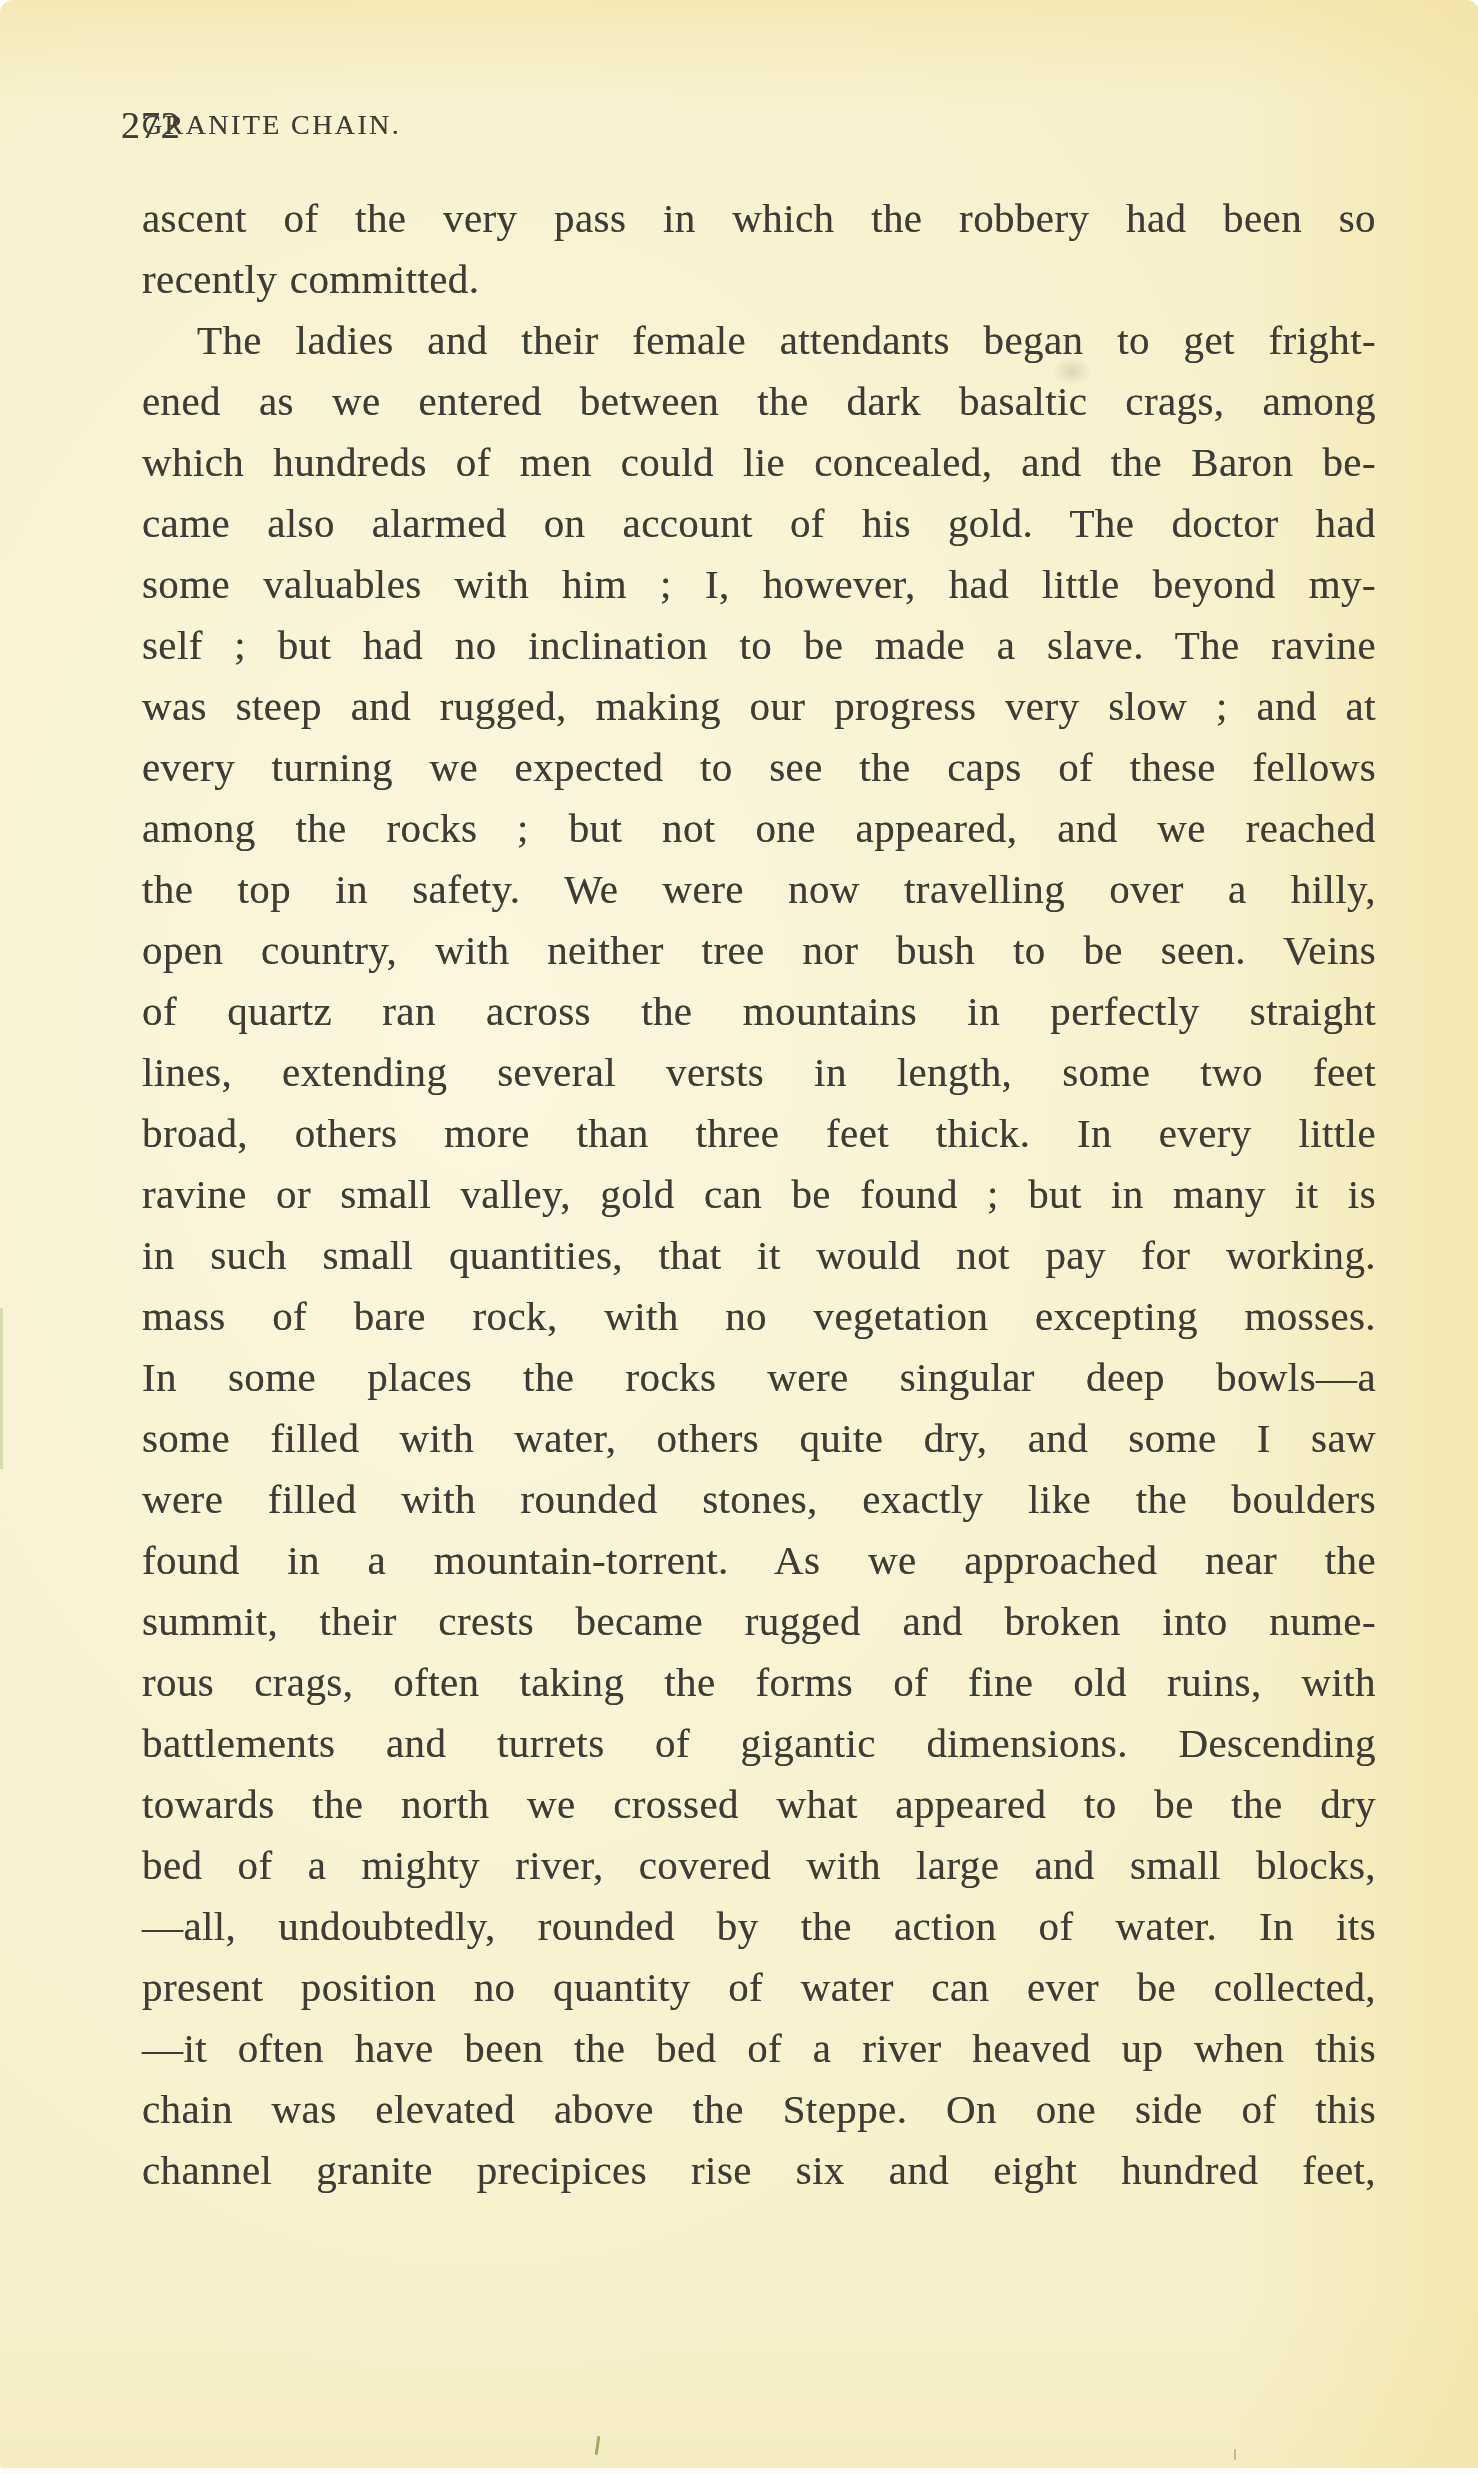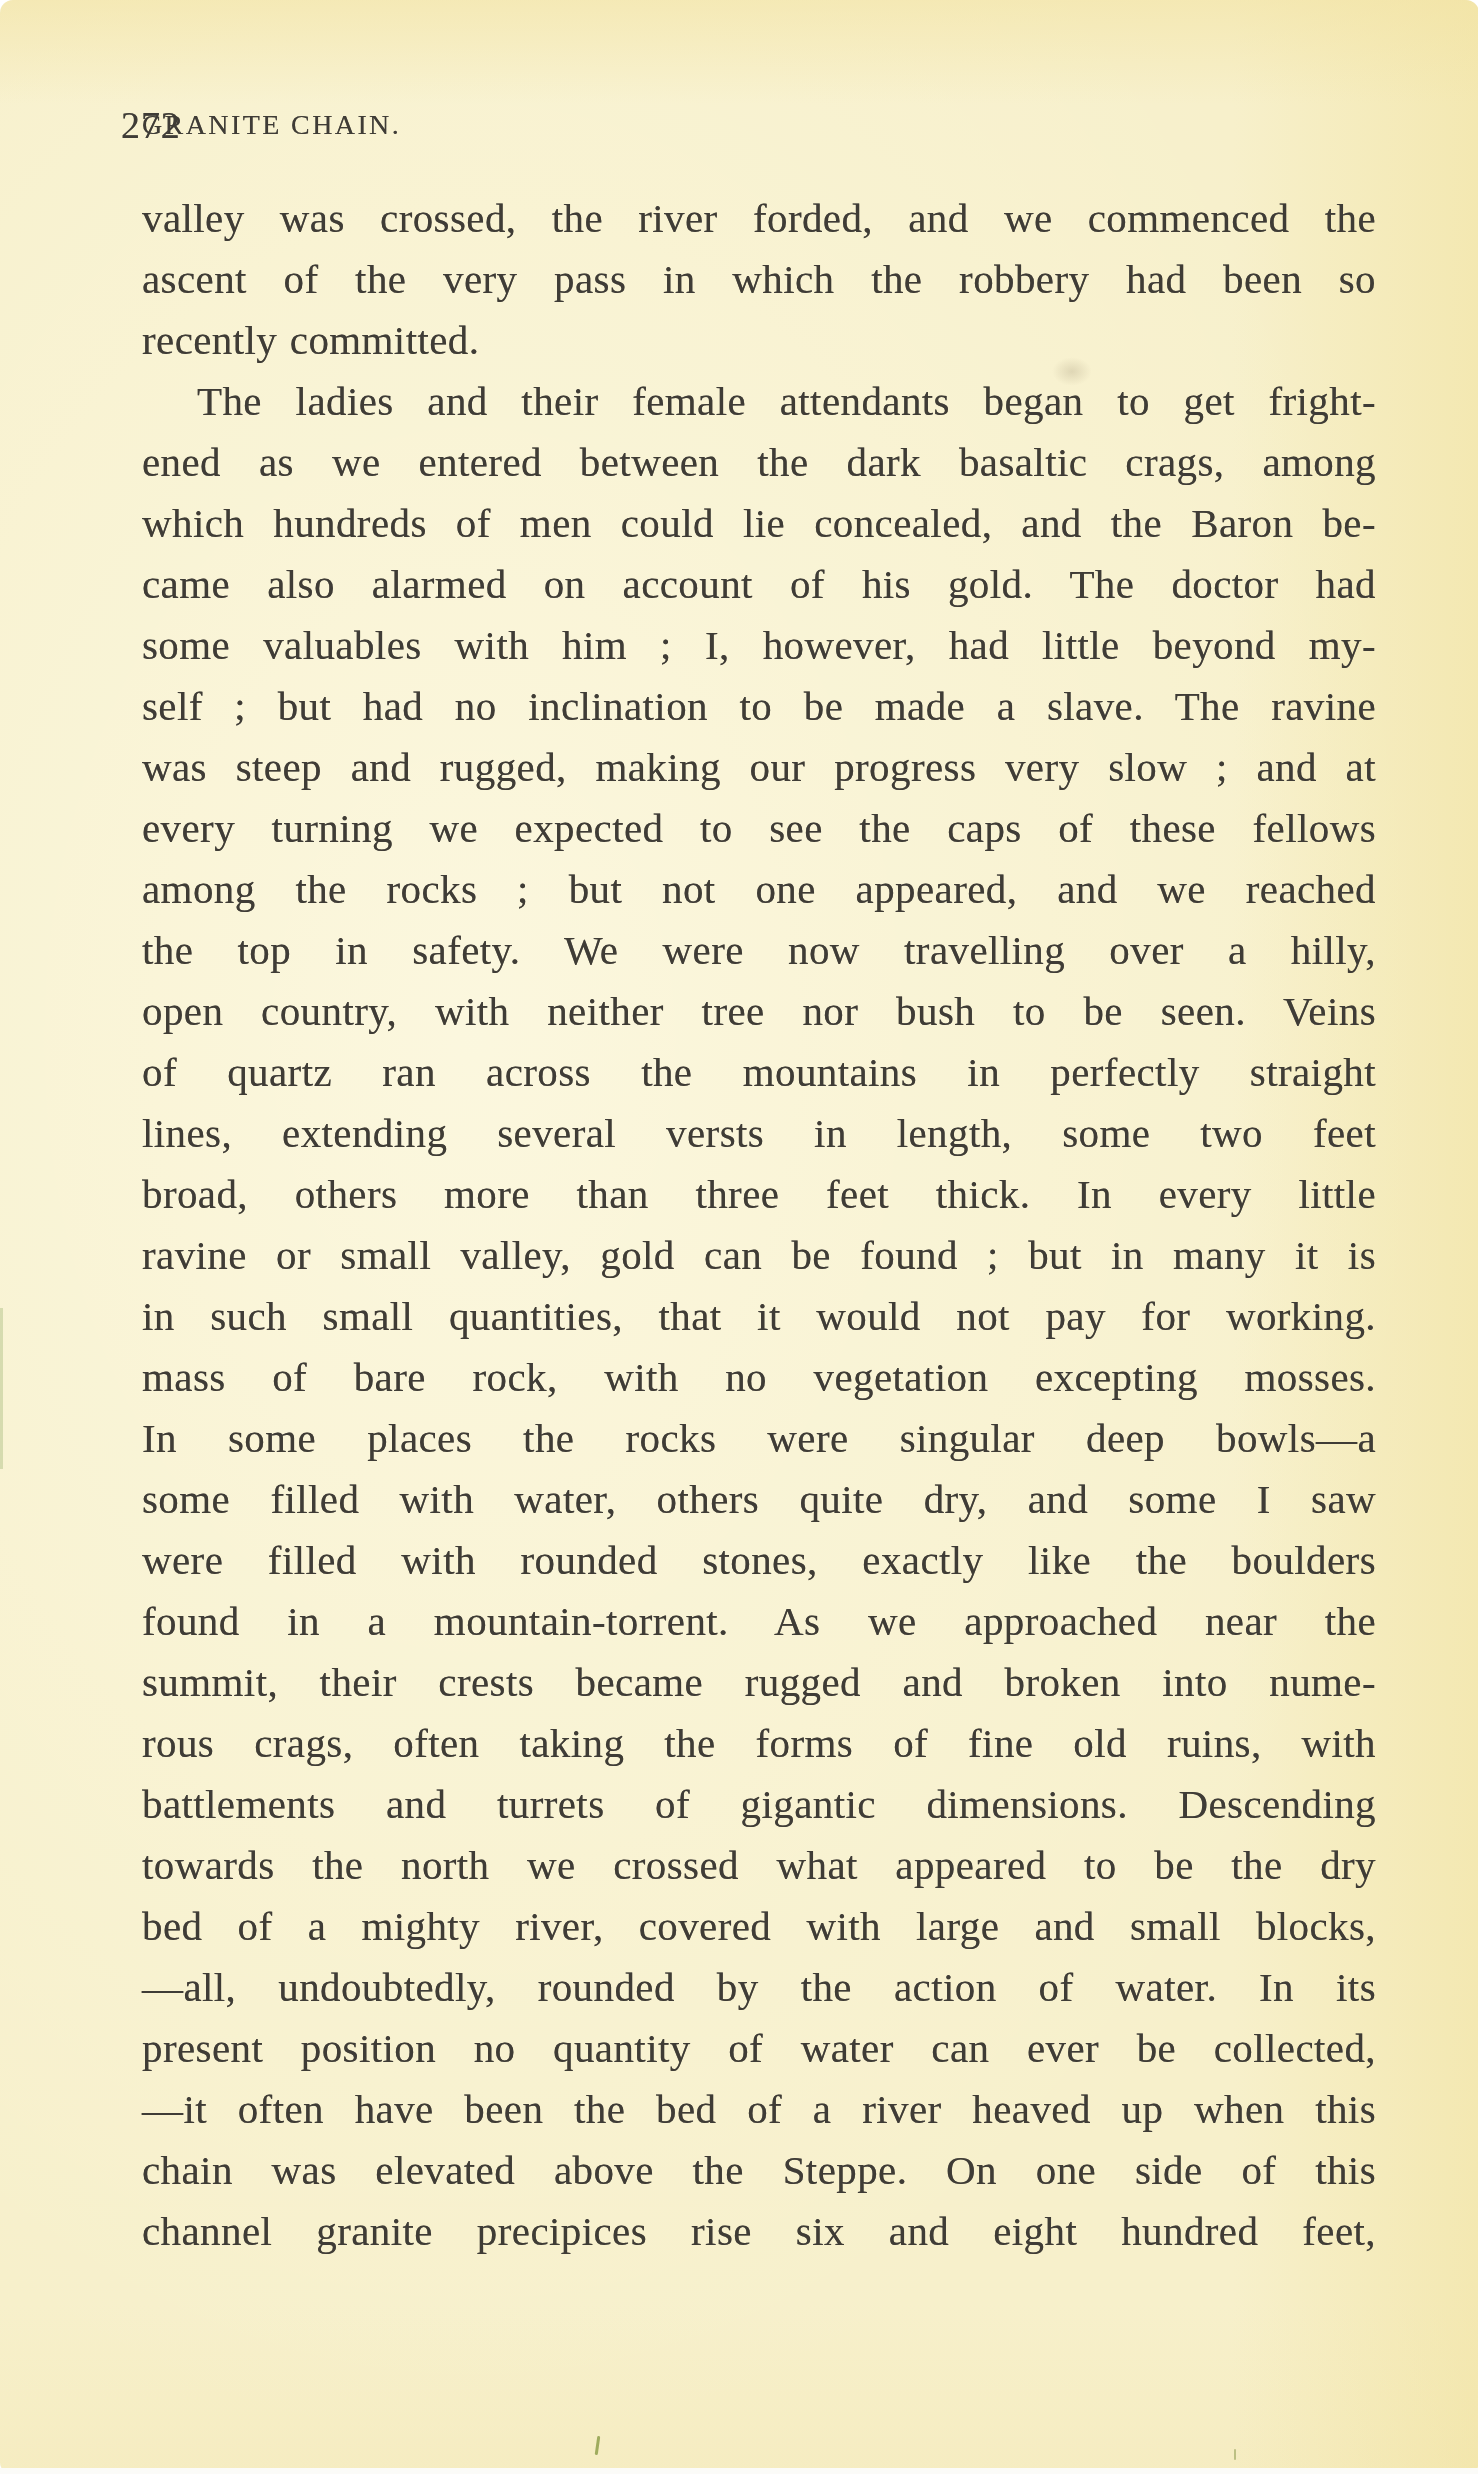--- a/index.html
+++ b/index.html
@@ -118,21 +118,20 @@
 </head>
 <body>
 
 <div class="page">
 
   <div class="page-number ink">272</div>
 
   <div class="running-header ink">GRANITE CHAIN.</div>
 
   <div class="body-text ink">
-      <div class="line">valley was crossed, the river forded, and we commenced the</div>
       <div class="line">ascent of the very pass in which the robbery had been so</div>
       <div class="line par-end">recently committed.</div>
       <div class="line indent">The ladies and their female attendants began to get fright-</div>
       <div class="line">ened as we entered between the dark basaltic crags, among</div>
       <div class="line">which hundreds of men could lie concealed, and the Baron be-</div>
       <div class="line">came also alarmed on account of his gold.  The doctor had</div>
       <div class="line">some valuables with him ; I, however, had little beyond my-</div>
       <div class="line">self ; but had no inclination to be made a slave.  The ravine</div>
       <div class="line">was steep and rugged, making our progress very slow ; and at</div>
       <div class="line">every turning we expected to see the caps of these fellows</div>

